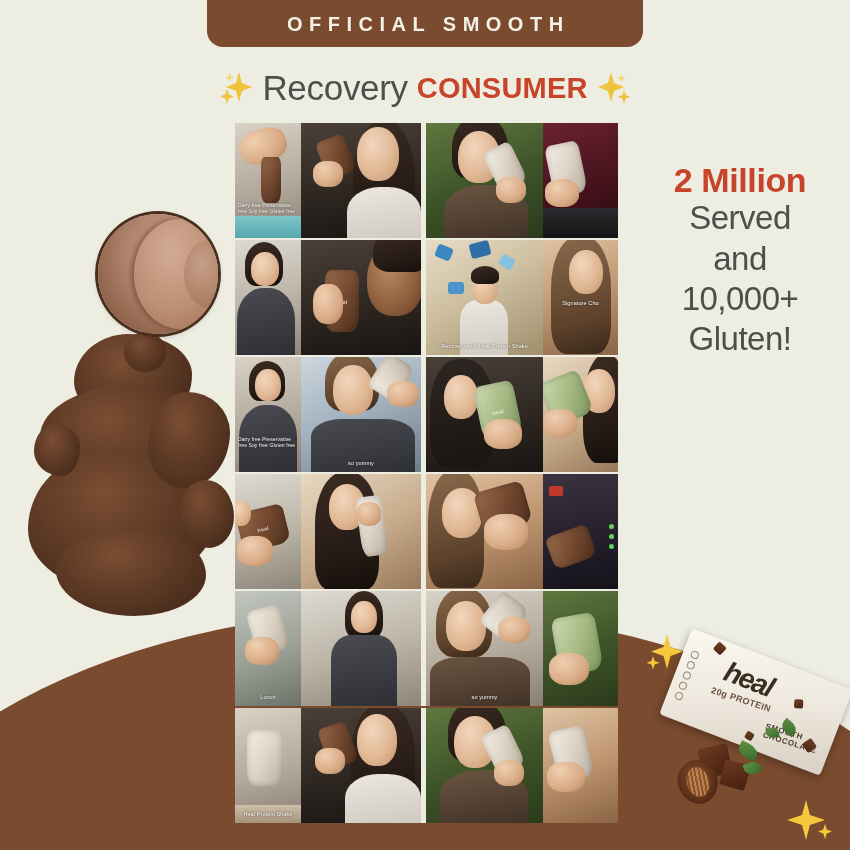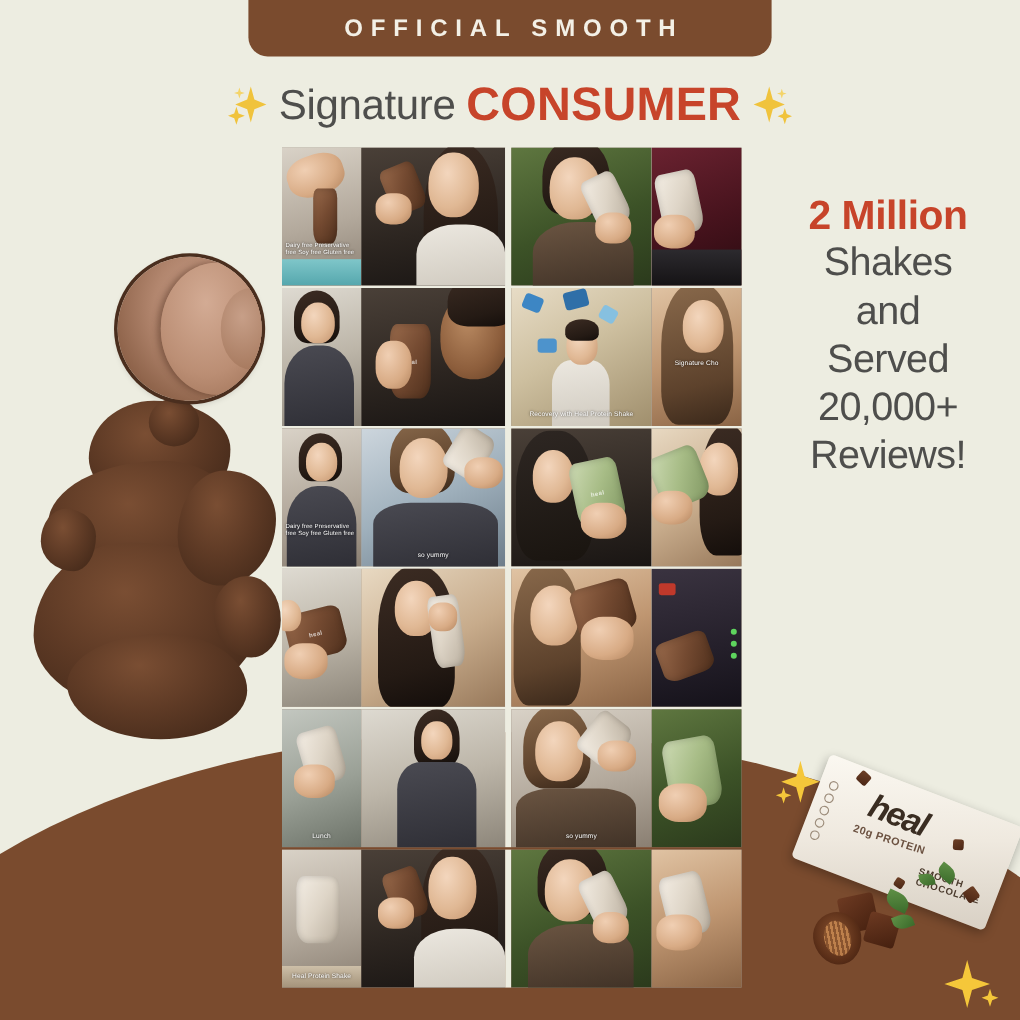--- a/index.html
+++ b/index.html
@@ -71,21 +71,21 @@
     justify-content: center;
     gap: 9px;
   }
   .title-satisfied {
     font-size: 35px;
     font-weight: normal;
     color: #4E4E4C;
     letter-spacing: -0.3px;
   }
   .title-consumer {
-    font-size: 39px;
+    font-size: 29px;
     font-weight: bold;
     color: #C7442A;
     letter-spacing: 0.2px;
   }
 
   
   .spark {
     display: inline-block;
     position: relative;
   }
@@ -366,21 +366,21 @@
   </div>
 
   <div class="title-row">
     <span class="spark">
       <svg width="34" height="36" viewBox="0 0 34 36">
         <path d="M20 2 L23 13 L33 17 L23 21 L20 32 L17 21 L7 17 L17 13 Z" fill="#F0C33C"></path>
         <path d="M8 19 L9.8 24.5 L15 26.5 L9.8 28.5 L8 34 L6.2 28.5 L1 26.5 L6.2 24.5 Z" fill="#F0C33C"></path>
         <path d="M10.5 3 L11.6 6.4 L15 7.5 L11.6 8.6 L10.5 12 L9.4 8.6 L6 7.5 L9.4 6.4 Z" fill="#F4D469"></path>
       </svg>
     </span>
-    <span class="title-satisfied">Signature</span>
+    <span class="title-satisfied">Recovery</span>
     <span class="title-consumer">CONSUMER</span>
     <span class="spark">
       <svg width="34" height="36" viewBox="0 0 34 36">
         <path d="M14 2 L17 13 L27 17 L17 21 L14 32 L11 21 L1 17 L11 13 Z" fill="#F0C33C"></path>
         <path d="M27 20 L28.6 25 L33 26.8 L28.6 28.6 L27 33.6 L25.4 28.6 L21 26.8 L25.4 25 Z" fill="#F0C33C"></path>
         <path d="M24.5 4 L25.5 7 L28.5 8 L25.5 9 L24.5 12 L23.5 9 L20.5 8 L23.5 7 Z" fill="#F4D469"></path>
       </svg>
     </span>
   </div>
 
@@ -584,25 +584,24 @@
     <div class="gcell">
       <div class="ph warm"></div>
       <div class="shaker milk" style="left:10px; top:20px; width:36px; height:52px; transform:rotate(-14deg);"></div>
       <div class="hand" style="left:4px; top:54px; width:38px; height:30px;"></div>
     </div>
 
   </div>
 
   <div class="stat-block">
     <div class="stat-head">2 Million</div>
-    <div class="stat-line">Shakes</div>
+    <div class="stat-line">Served</div>
     <div class="stat-line">and</div>
-    <div class="stat-line">Served</div>
-    <div class="stat-line">20,000+</div>
-    <div class="stat-line">Reviews!</div>
+    <div class="stat-line">10,000+</div>
+    <div class="stat-line">Gluten!</div>
   </div>
 
   <div class="spark-abs" style="left:645px; top:632px;">
     <svg width="40" height="42" viewBox="0 0 40 42">
       <path d="M22 2 L25.5 15 L38 19.5 L25.5 24 L22 37 L18.5 24 L6 19.5 L18.5 15 Z" fill="#F5C73A"></path>
       <path d="M8 24 L9.6 29 L14.5 30.8 L9.6 32.6 L8 37.6 L6.4 32.6 L1.5 30.8 L6.4 29 Z" fill="#F5C73A"></path>
     </svg>
   </div>
 
   <div class="sachet-wrap">

